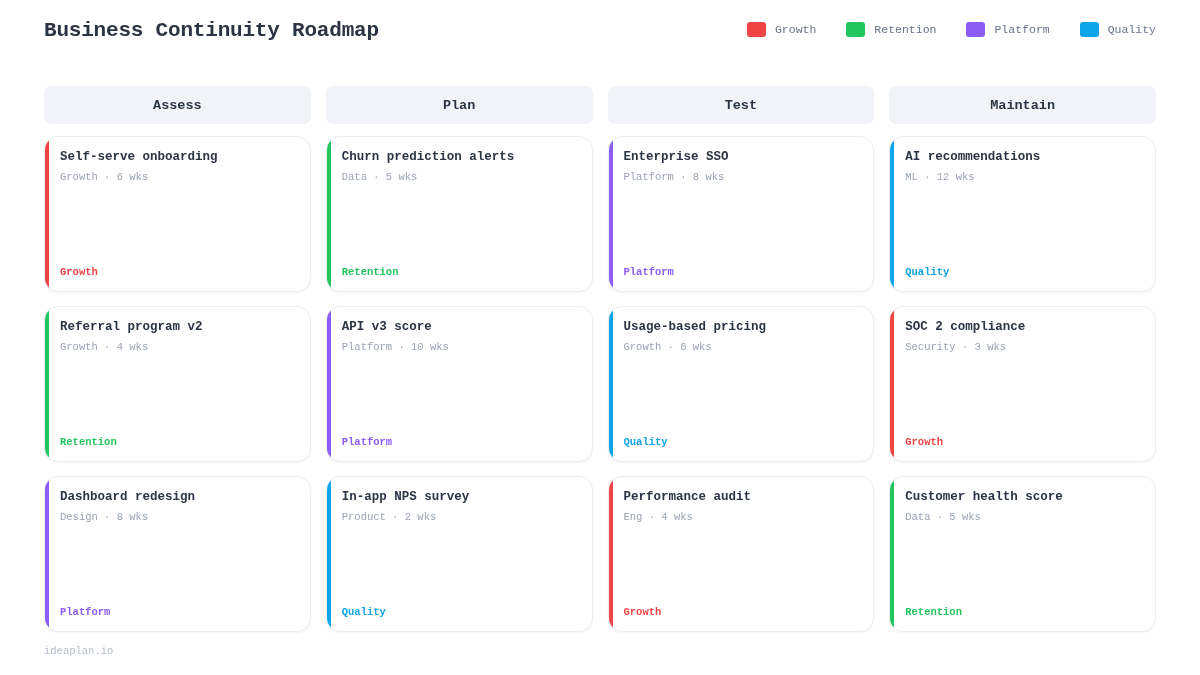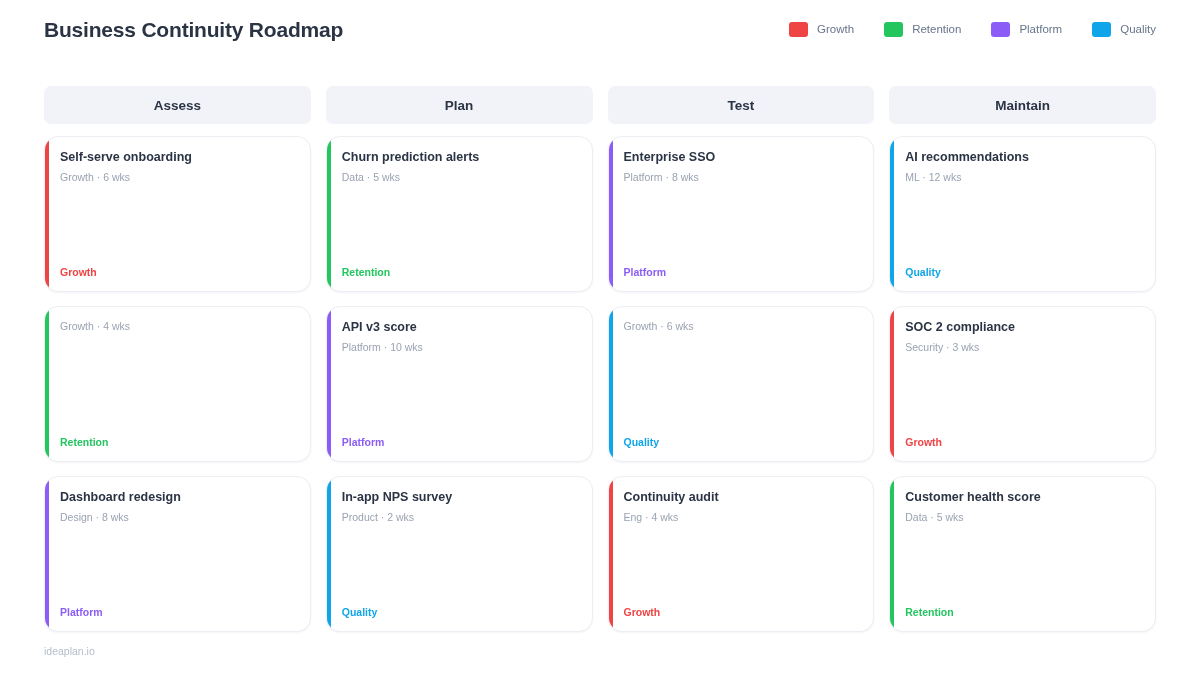--- a/index.html
+++ b/index.html
@@ -9,20 +9,21 @@
     width: 1200px; height: 675px;
     background: #ffffff;
     font-family: "Liberation Sans", sans-serif;
     -webkit-font-smoothing: antialiased;
   }
   .page {
     position: relative;
     width: 1200px; height: 675px;
     padding: 0 44px;
     overflow: hidden;
+    font-family: Liberation Mono, monospace;
   }
 
   
   .topbar {
     height: 58px;
     display: flex;
     align-items: center;
     justify-content: space-between;
   }
   .page-title {
@@ -155,20 +156,21 @@
         <div class="column-header">Assess</div>
         <div class="cards">
           <div class="card">
             <div class="card-accent" style="background: rgb(239, 68, 68);"></div>
             <div class="card-title">Self-serve onboarding</div>
             <div class="card-meta">Growth · 6 wks</div>
             <div class="card-tag" style="color: rgb(239, 68, 68);">Growth</div>
           </div>
           <div class="card">
             <div class="card-accent" style="background: rgb(34, 197, 94);"></div>
+            <div class="card-title">Referral program v2</div>
             <div class="card-meta">Growth · 4 wks</div>
             <div class="card-tag" style="color: rgb(34, 197, 94);">Retention</div>
           </div>
           <div class="card">
             <div class="card-accent" style="background: rgb(139, 92, 246);"></div>
             <div class="card-title">Dashboard redesign</div>
             <div class="card-meta">Design · 8 wks</div>
             <div class="card-tag" style="color: rgb(139, 92, 246);">Platform</div>
           </div>
         </div>
@@ -200,26 +202,27 @@
         <div class="column-header">Test</div>
         <div class="cards">
           <div class="card">
             <div class="card-accent" style="background: rgb(139, 92, 246);"></div>
             <div class="card-title">Enterprise SSO</div>
             <div class="card-meta">Platform · 8 wks</div>
             <div class="card-tag" style="color: rgb(139, 92, 246);">Platform</div>
           </div>
           <div class="card">
             <div class="card-accent" style="background: rgb(14, 165, 233);"></div>
+            <div class="card-title">Usage-based pricing</div>
             <div class="card-meta">Growth · 6 wks</div>
             <div class="card-tag" style="color: rgb(14, 165, 233);">Quality</div>
           </div>
           <div class="card">
             <div class="card-accent" style="background: rgb(239, 68, 68);"></div>
-            <div class="card-title">Continuity audit</div>
+            <div class="card-title">Performance audit</div>
             <div class="card-meta">Eng · 4 wks</div>
             <div class="card-tag" style="color: rgb(239, 68, 68);">Growth</div>
           </div>
         </div>
       </div>
       <div class="column">
         <div class="column-header">Maintain</div>
         <div class="cards">
           <div class="card">
             <div class="card-accent" style="background: rgb(14, 165, 233);"></div>

